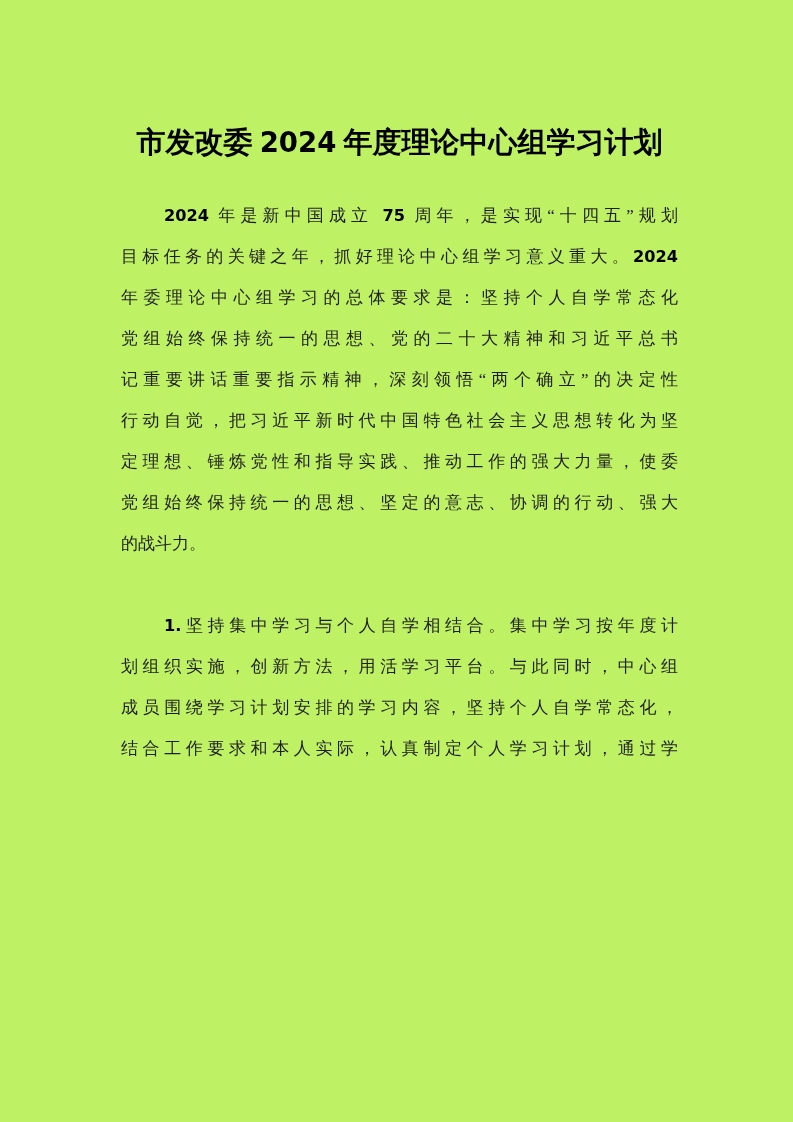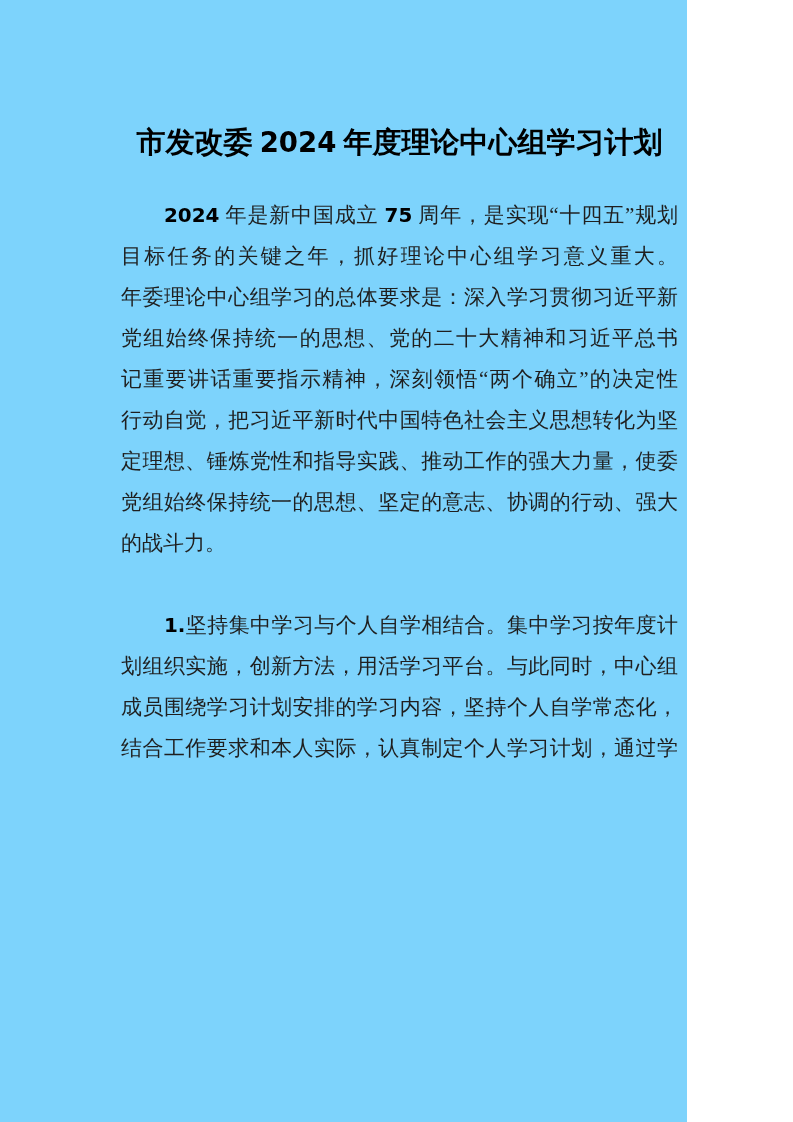--- a/index.html
+++ b/index.html
@@ -2,23 +2,23 @@
 <html><head>
 <meta charset="utf-8">
 <style>
   html, body {
     margin: 0;
     padding: 0;
     background: #ffffff;
   }
   .page {
     position: relative;
-    width: 687px;
+    width: 793px;
     height: 1122px;
-    background: #7dd3fc;
+    background: #bef264;
     overflow: hidden;
     font-family: "Liberation Serif", "DejaVu Serif", serif;
     color: #1f1f1f;
   }
   .content {
     position: absolute;
     left: 121px;
     top: 118px;
     width: 557px;
   }
@@ -31,21 +31,21 @@
     height: 48px;
     white-space: nowrap;
   }
   .doc-body {
     margin-top: 29px;
   }
   .block + .block {
     margin-top: 41px;
   }
   .line {
-    font-size: 21px;
+    font-size: 17px;
     line-height: 41px;
     height: 41px;
     overflow: hidden;
     text-align: left;
   }
   .line.fill {
     text-align: justify;
     text-align-last: justify;
   }
   .line.indent {
@@ -61,21 +61,21 @@
 </head>
 <body>
 
 <div class="page">
   <div class="content">
     <div class="title">市发改委 <span class="num">2024</span> 年度理论中心组学习计划</div>
     <div class="doc-body" id="doc-body">
         <div class="block">
           <div class="line fill indent"><span class="num">2024</span> 年是新中国成立 <span class="num">75</span> 周年，是实现“十四五”规划</div>
           <div class="line fill">目标任务的关键之年，抓好理论中心组学习意义重大。<span class="num">2024</span></div>
-          <div class="line fill">年委理论中心组学习的总体要求是：深入学习贯彻习近平新</div>
+          <div class="line fill">年委理论中心组学习的总体要求是：坚持个人自学常态化</div>
           <div class="line fill">党组始终保持统一的思想、党的二十大精神和习近平总书</div>
           <div class="line fill">记重要讲话重要指示精神，深刻领悟“两个确立”的决定性</div>
           <div class="line fill">行动自觉，把习近平新时代中国特色社会主义思想转化为坚</div>
           <div class="line fill">定理想、锤炼党性和指导实践、推动工作的强大力量，使委</div>
           <div class="line fill">党组始终保持统一的思想、坚定的意志、协调的行动、强大</div>
           <div class="line">的战斗力。</div>
         </div>
         <div class="block">
           <div class="line fill indent"><span class="num">1.</span>坚持集中学习与个人自学相结合。集中学习按年度计</div>
           <div class="line fill">划组织实施，创新方法，用活学习平台。与此同时，中心组</div>

